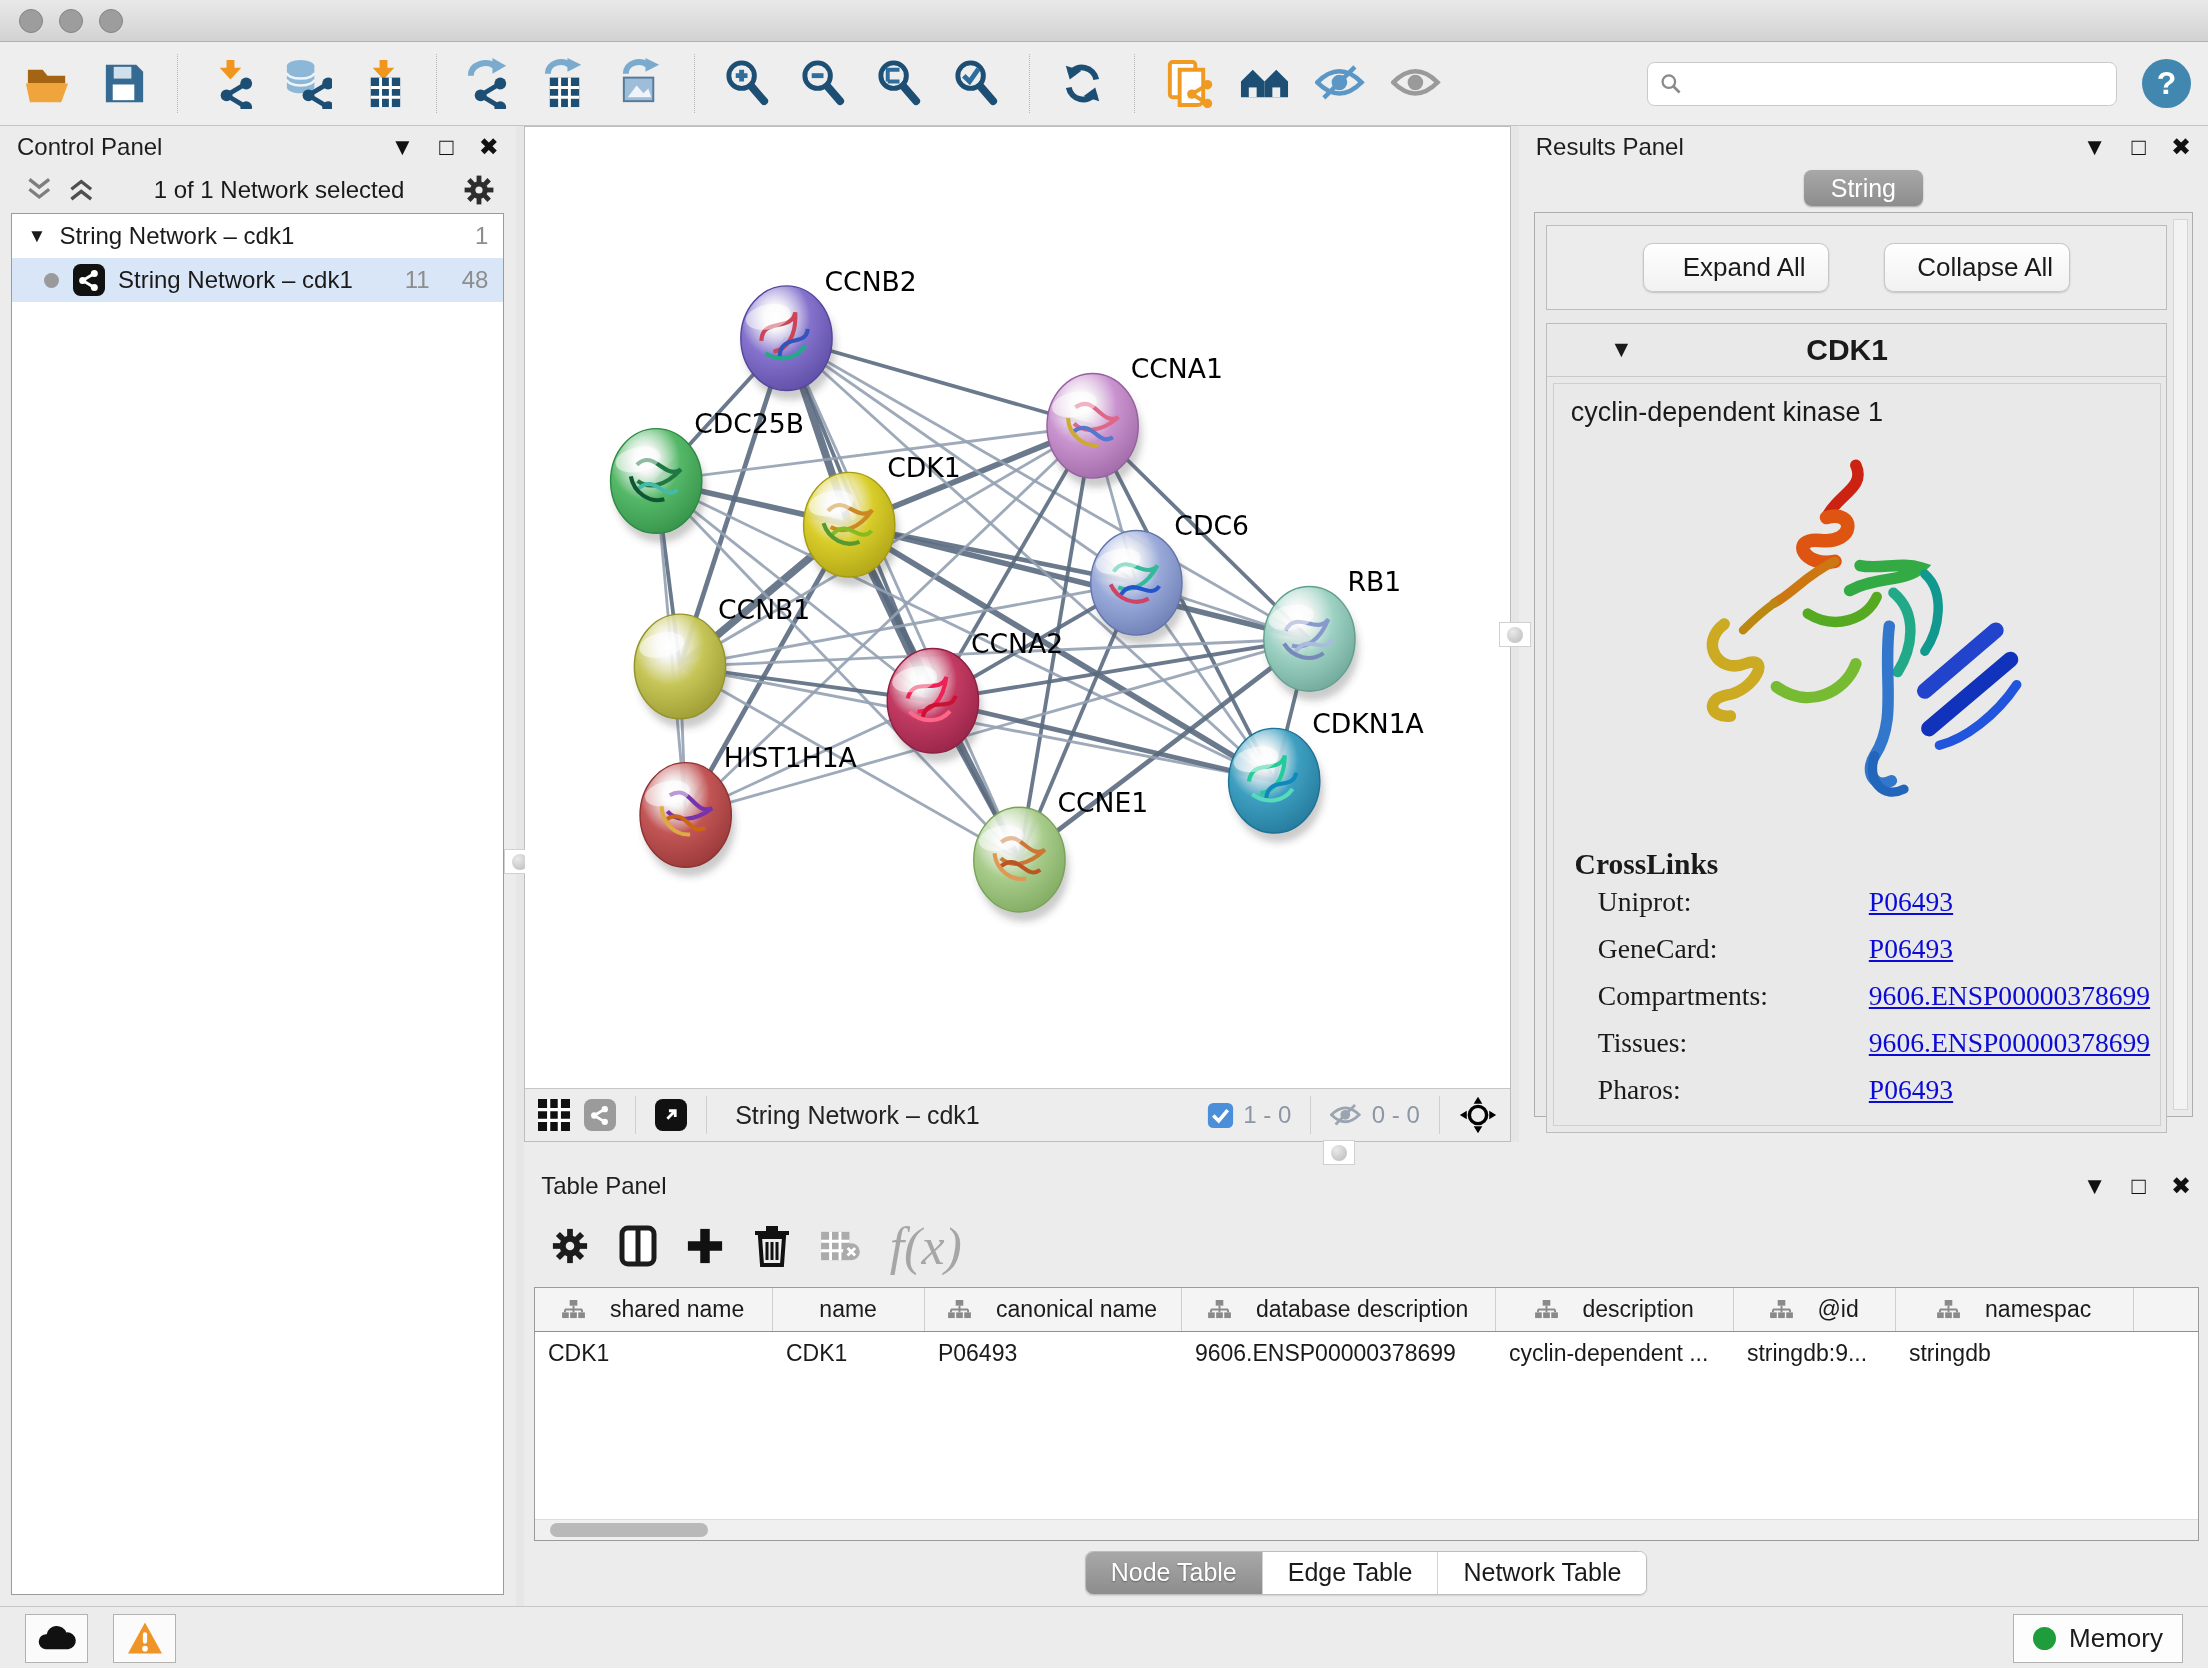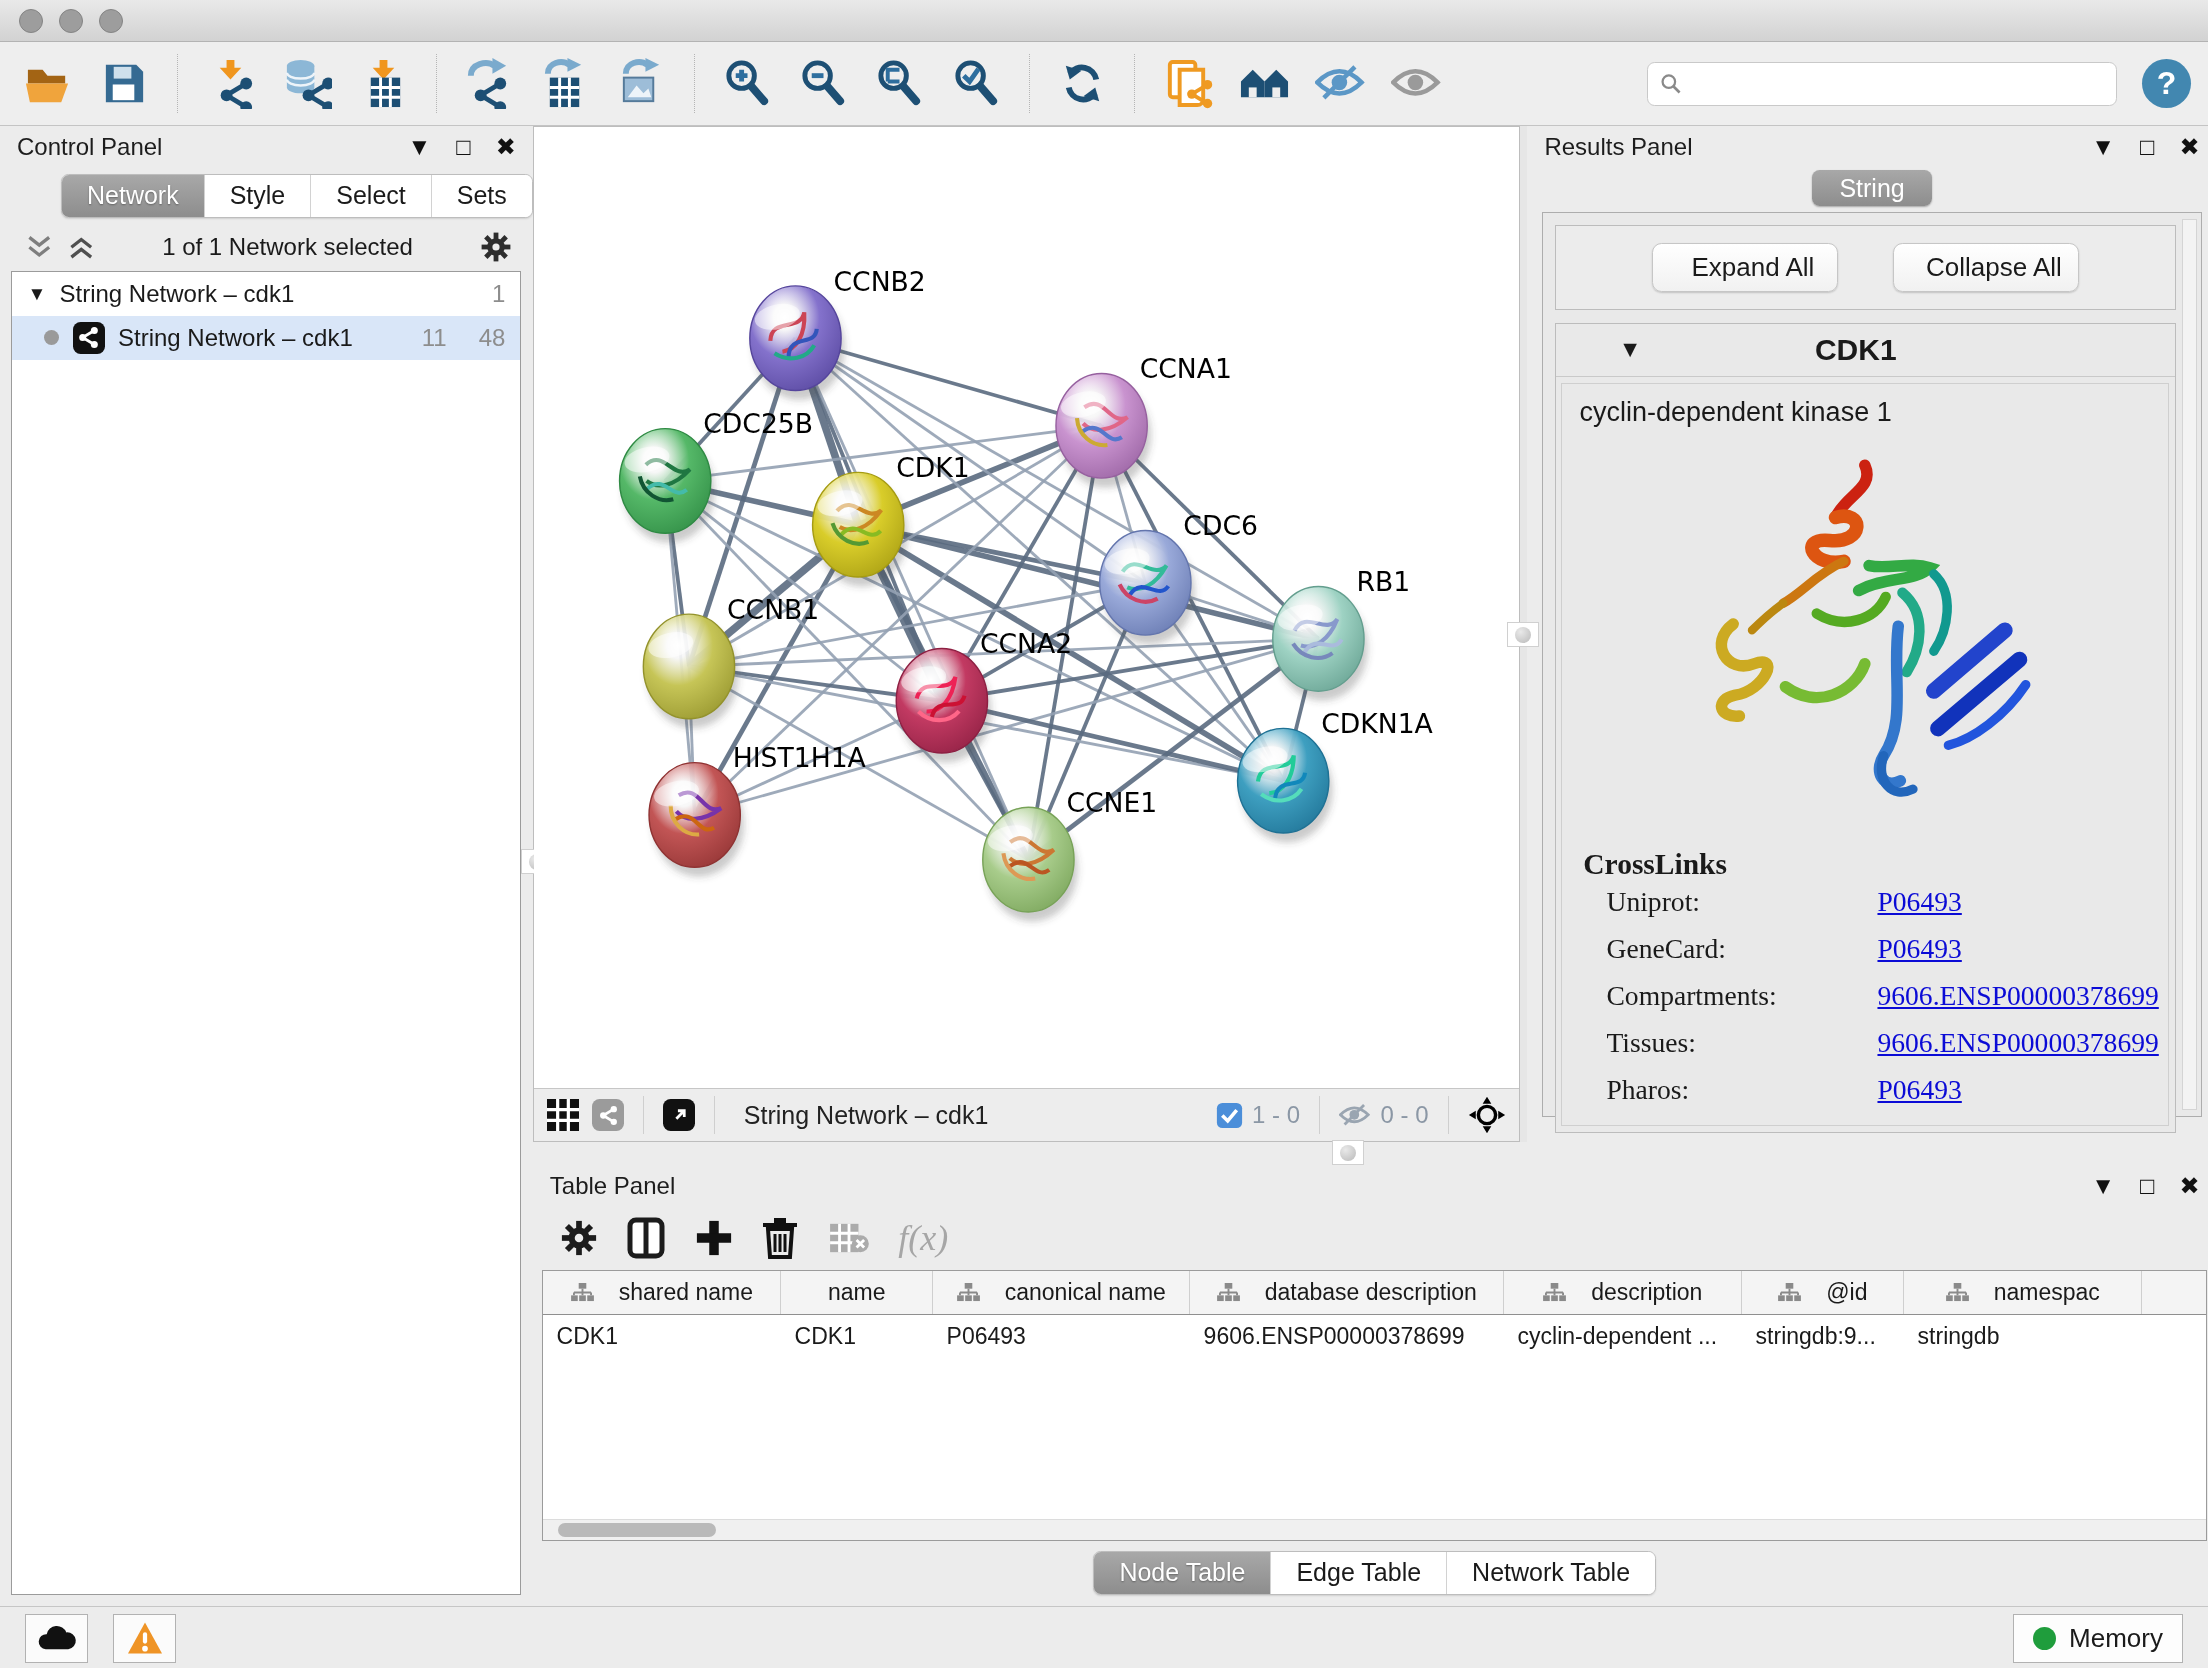--- a/index.html
+++ b/index.html
@@ -93,21 +93,21 @@
   .gene-desc { font-size:27px; }
   .protein { display:flex; justify-content:center; padding:7.6px 0 3.8px 0; }
   .xl-title { font-family:"Liberation Serif", serif; font-weight:bold; font-size:29.5px; padding:9.5px 0 5.7px 3.8px; }
   .xl-grid { display:grid; grid-template-columns:271px 1fr; row-gap:15px; padding-left:27px; font-family:"Liberation Serif", serif; font-size:27.6px; }
   .xl-grid a { color:#0b0bd6; text-decoration:underline; }
 
   
   .tablepanel { flex:1; background:#ececec; display:flex; flex-direction:column; }
   .tp-toolbar { display:flex; align-items:center; gap:28.5px; padding:9.5px 0 11.4px 27px; }
   .tp-toolbar svg { display:block; }
-  .fx { font-family:"Liberation Serif", serif; font-style:italic; font-size:36px; color:#a6a6a6; }
+  .fx { font-family:"Liberation Serif", serif; font-style:italic; font-size:52px; color:#a6a6a6; }
   .tbl-box { flex:1; margin:0 9.5px; border:1px solid #9b9b9b; background:#fff;
     display:flex; flex-direction:column; overflow:hidden; }
   .thead { display:flex; background:#f4f4f4; border-bottom:1.9px solid #8f8f8f; height:44px; }
   .th { display:flex; align-items:center; justify-content:center; gap:25px; font-size:23px;
     border-right:1px solid #cfcfcf; overflow:hidden; white-space:nowrap; flex:none; }
   .trow { display:flex; height:44px; align-items:center; }
   .td { padding-left:13.3px; font-size:23px; white-space:nowrap; overflow:hidden; flex:none; }
   .tbl-fill { flex:1; background:#fff; }
   .hscroll { height:21px; background:#f0f0f0; border-top:1px solid #dcdcdc; position:relative; }
   .hscroll .thumb { position:absolute; left:15px; top:2.9px; width:158px; height:14.3px;
@@ -307,28 +307,20 @@
 
   <div class="control">
     <div class="panel-head">
       <span class="panel-title">Control Panel</span>
       <span class="headbtns">
         <span class="hb">▼</span>
         <span class="hb">□</span>
         <span class="hb">✖</span>
       </span>
     </div>
-    <div class="cp-tabs-row">
-        <div class="seg" id="cp-tabs">
-          <div class="tab sel">Network</div>
-          <div class="tab">Style</div>
-          <div class="tab">Select</div>
-          <div class="tab">Sets</div>
-        </div>
-      </div>
     <div class="cp-status">
       <svg width="28.5" height="28.5" viewBox="0 0 26 26">
         <path d="M4,4 L13,11 L22,4 M4,13 L13,20 L22,13" fill="none" stroke="#7e7e7e" stroke-width="3"></path>
       </svg>
       <svg width="28.5" height="28.5" viewBox="0 0 26 26">
         <path d="M4,22 L13,15 L22,22 M4,13 L13,6 L22,13" fill="none" stroke="#4f4f4f" stroke-width="3"></path>
       </svg>
       <span class="txt">1 of 1 Network selected</span>
       <svg width="32" height="32" viewBox="0 0 40 40">
         <g fill="#2d2d2d">

